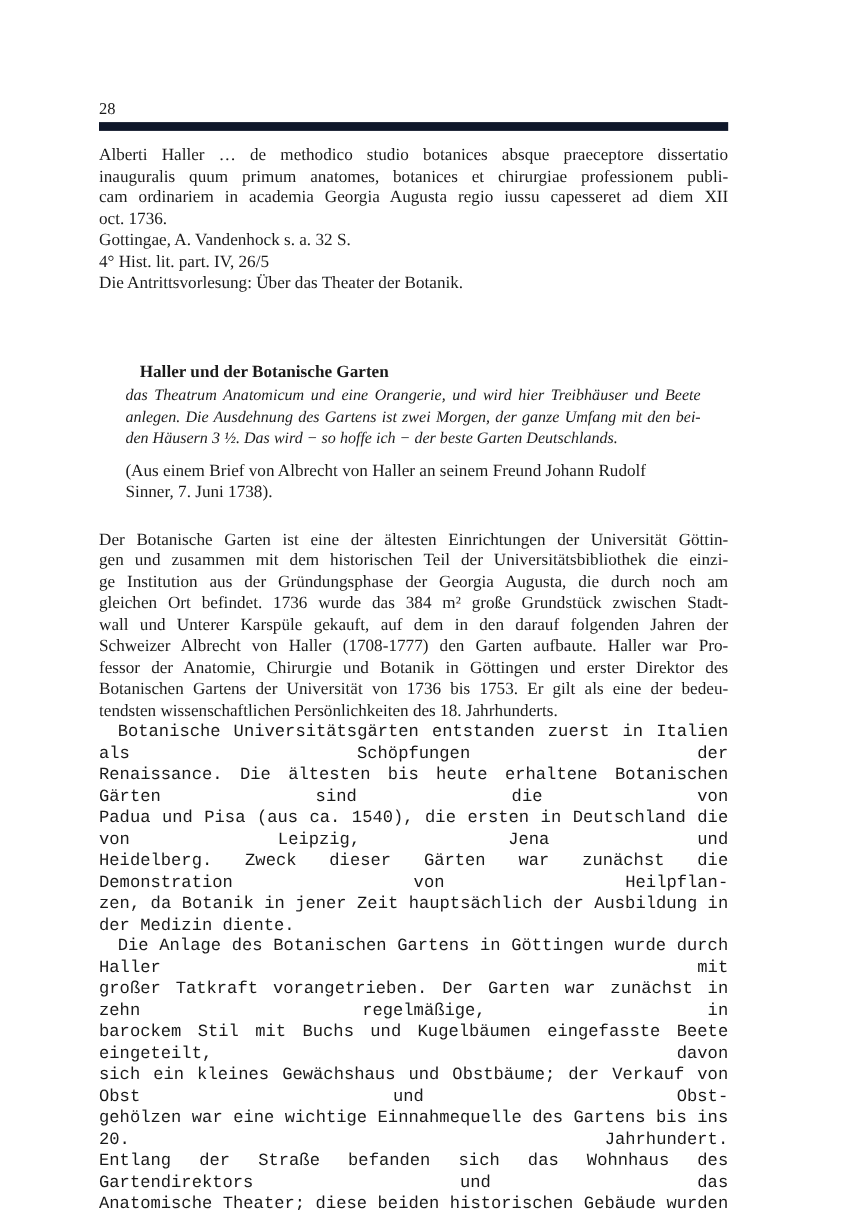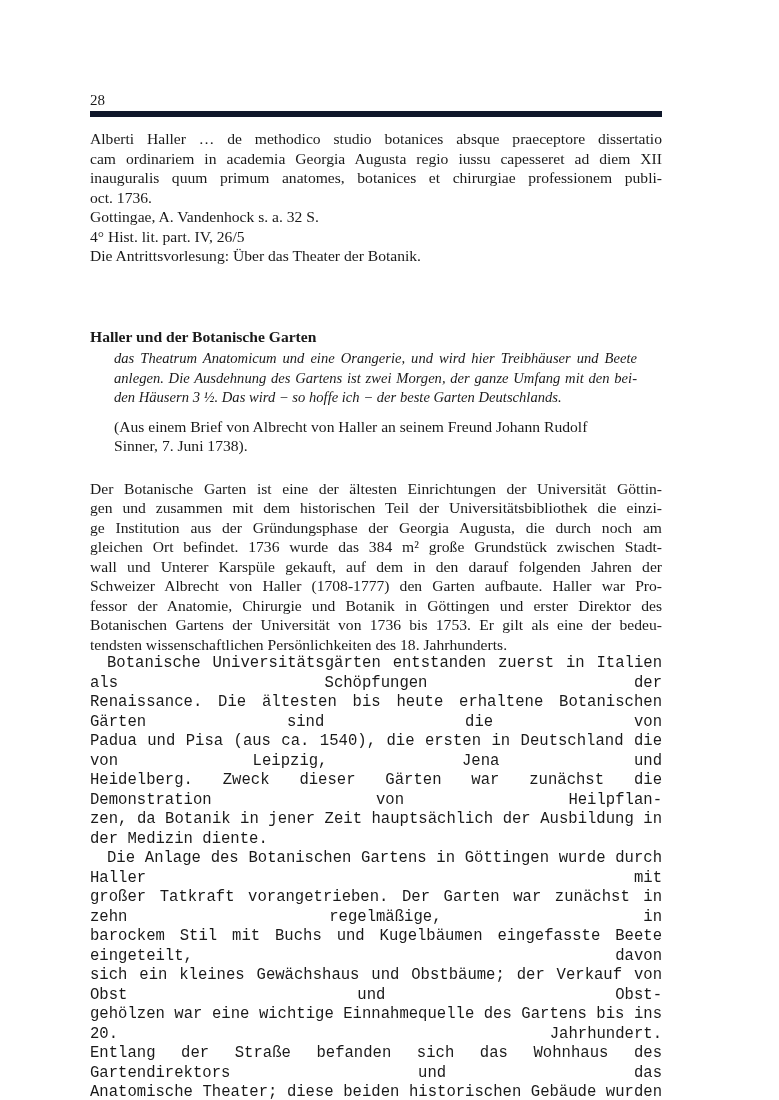--- a/index.html
+++ b/index.html
@@ -18,21 +18,21 @@
   .page {
     position: absolute;
     left: 90px;
     top: 92px;
     width: 572px;
   }
   .running-head {
     font-size: 15px;
     line-height: 16px;
     padding-bottom: 2px;
-    border-bottom: 6px solid #0f172a;
+    border-bottom: 8px solid #0f172a;
     height: 17px;
   }
   .biblio {
     margin-top: 12px;
     font-size: 15.6px;
     line-height: 19.5px;
     text-align: justify;
     hyphens: manual;
   }
   .biblio p {
@@ -40,20 +40,21 @@
   }
   .biblio .shelfmark {
     text-align: left;
   }
   .section-heading {
     margin-top: 61px;
     font-size: 15.6px;
     line-height: 19.5px;
     font-weight: bold;
     margin-bottom: 0;
+    margin-left: 37px;
   }
   .quote {
     margin: 3px 25px 0 24px;
     font-style: italic;
     font-size: 14.6px;
     line-height: 19.5px;
     text-align: justify;
   }
   .quote p { margin: 0; }
   .quote-source {
@@ -88,22 +89,22 @@
 
 <div class="page">
 
   <div class="running-head">
     <span>28</span>
   </div>
 
   <div class="biblio">
     <p>
       <span class="line">Alberti Haller … de methodico studio botanices absque praeceptore dissertatio</span>
+      <span class="line">inauguralis quum primum anatomes, botanices et chirurgiae professionem publi-</span>
       <span class="line">cam ordinariem in academia Georgia Augusta regio iussu capesseret ad diem XII</span>
-      <span class="line">inauguralis quum primum anatomes, botanices et chirurgiae professionem publi-</span>
       <span class="line last">oct. 1736.</span>
     </p>
     <p>Gottingae, A. Vandenhock s. a. 32 S.</p>
     <p class="shelfmark">4° Hist. lit. part. IV, 26/5</p>
     <p>Die Antrittsvorlesung: Über das Theater der Botanik.</p>
   </div>
 
   <h2 class="section-heading">Haller und der Botanische Garten</h2>
 
   <blockquote class="quote">

